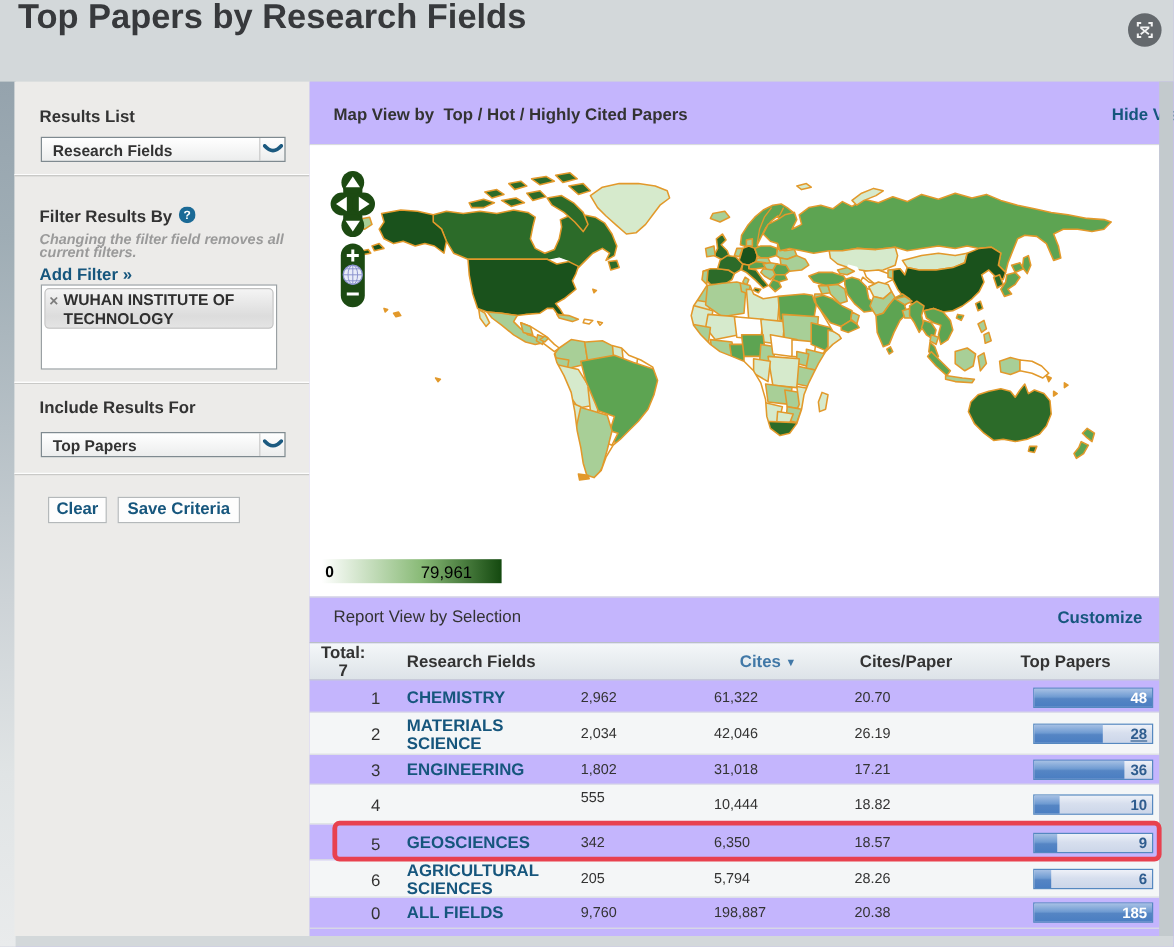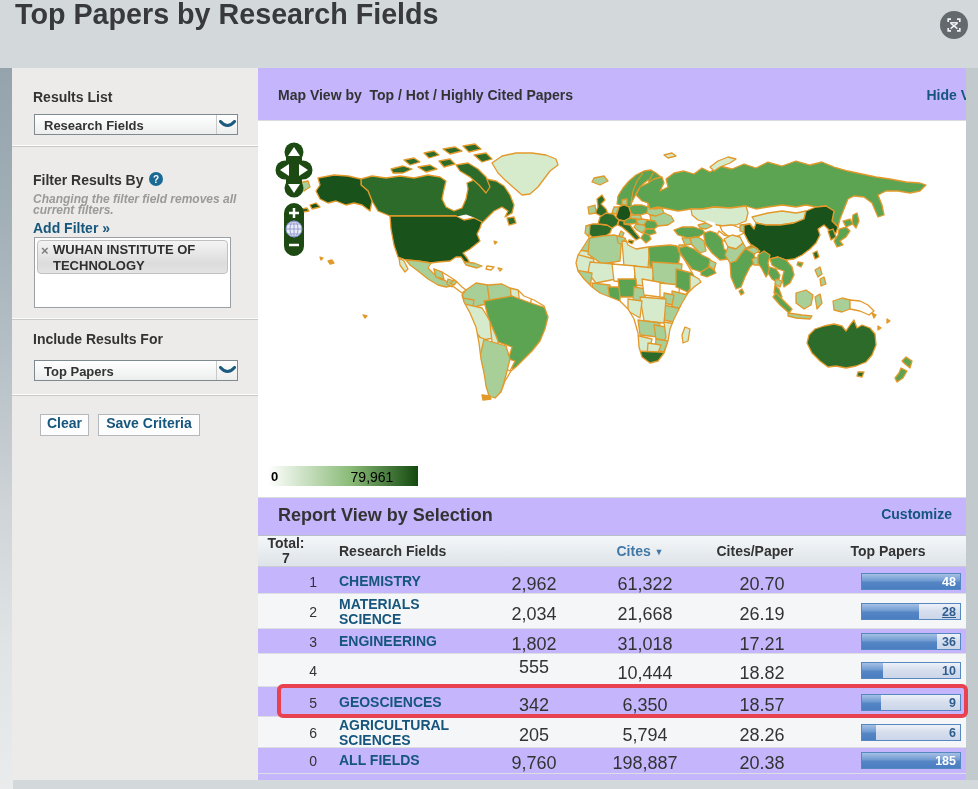--- a/index.html
+++ b/index.html
@@ -40,30 +40,30 @@
   font-size:14px; font-weight:bold; color:#16567d; text-align:center; }
 
 
 #main { left:258px; top:68px; width:824px; height:712px; background:#c4b5fd; }
 #maphead { position:absolute; left:20px; top:19px; font-size:14px; font-weight:bold; color:#333; }
 #hideviz { position:absolute; right:36px; top:19px; font-size:14px; font-weight:bold; color:#16567d; }
 #hidedash { position:absolute; right:12px; top:27px; width:13px; height:4px; background:#16567d; }
 .hsep { position:absolute; left:0; width:708px; height:1px; background:#d9dcde; }
 
 
-#rephead { position:absolute; left:20px; top:437px; font-size:18px; font-weight:bold; color:#333; }
+#rephead { position:absolute; left:20px; top:437px; font-size:14px; font-weight:normal; color:#333; }
 #customize { position:absolute; left:560px; top:438px; width:134px; text-align:right; font-size:14px; font-weight:bold; color:#16567d; }
 #thead { position:absolute; left:0; top:467px; width:708px; height:32px;
   background:linear-gradient(to bottom,#f4f7f9,#dde3e8); border-top:1px solid #b9c0c5; border-bottom:1px solid #c6ccd1; }
 .th { position:absolute; font-size:14px; font-weight:bold; color:#333; text-align:center; line-height:15px; }
 .row { position:absolute; left:0; width:708px; border-bottom:1px solid #dbdfe2; }
 .row.alt { background:#f4f6f7; }
 .rank { position:absolute; font-size:14px; color:#333; text-align:right; width:30px; }
 .fld { position:absolute; left:81px; font-size:14px; font-weight:bold; color:#16567d; line-height:15px; }
-.num { position:absolute; font-size:18px; color:#333; text-align:center; }
+.num { position:absolute; font-size:12px; color:#333; text-align:left; }
 .bar { position:absolute; left:603px; width:100px; height:17px; border:1px solid #5588c0; background:linear-gradient(to bottom,#eef1f8,#d7dfee 45%,#ccd6e9); }
 .barfill { position:absolute; left:0; top:0; height:15px; background:linear-gradient(to bottom,#a6c0e4,#6f9bd2 45%,#5585c4 55%,#4a7ec2); }
 .barnum { position:absolute; right:4px; top:1px; font-size:12.5px; font-weight:bold; }
 #redbox { position:absolute; left:277px; top:684px; width:691px; height:34px; border:4px solid #e8414f; border-radius:6px; background:transparent; z-index:50; }
 </style>
 </head>
 <body>
 <div id="page">
   <div class="abs" id="topband"></div>
   <div class="abs" id="leftstrip"></div>
@@ -345,21 +345,21 @@
       <div class="num" style="left:454px; top:5px; width:100px;">20.70</div>
       <div class="bar" style="top:4px;">
           <div class="barfill" style="width:98px;"></div>
           <div class="barnum" style="color:#fff;">48</div>
         </div>
     </div>
     <div class="row alt" style="top:526px; height:35px;">
       <div class="rank" style="left:29px; top:10px;">2</div>
       <div class="fld" style="top:3px;">MATERIALS<br>SCIENCE</div>
       <div class="num" style="left:226px; top:10px; width:100px;">2,034</div>
-      <div class="num" style="left:337px; top:10px; width:100px;">21,668</div>
+      <div class="num" style="left:337px; top:10px; width:100px;">42,046</div>
       <div class="num" style="left:454px; top:10px; width:100px;">26.19</div>
       <div class="bar" style="top:9px;">
           <div class="barfill" style="width:57px;"></div>
           <div class="barnum" style="color:#2f5d8f;text-decoration:underline;">28</div>
         </div>
     </div>
     <div class="row" style="top:561px; height:25px;">
       <div class="rank" style="left:29px; top:5px;">3</div>
       <div class="fld" style="top:5px;">ENGINEERING</div>
       <div class="num" style="left:226px; top:5px; width:100px;">1,802</div>

